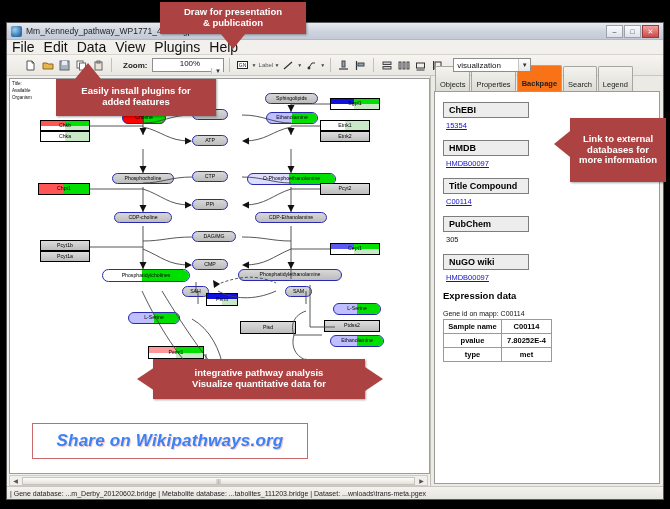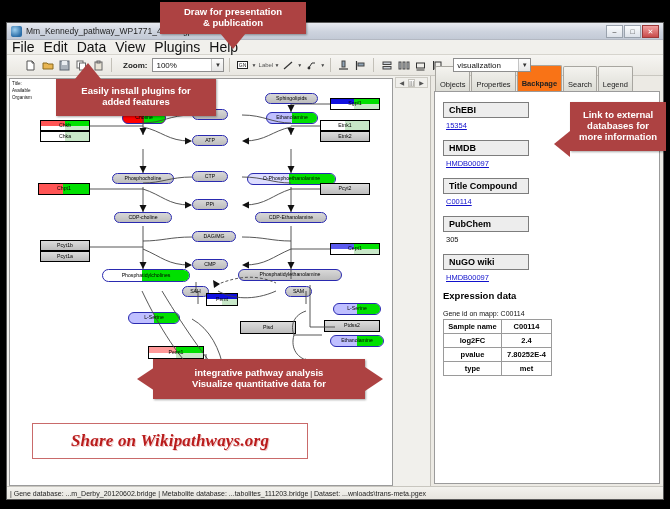--- a/index.html
+++ b/index.html
@@ -63,28 +63,28 @@
     height: 14px; border: 1px solid #8e8e8e; background: #fff;
     display: flex; align-items: center; font-size: 8px; color: #111;
     padding-left: 3px; position: relative;
   }
   .combo .arrow {
     margin-left: auto; width: 12px; height: 100%;
     display: flex; align-items: center; justify-content: center;
     border-left: 1px solid #c4c4c4; background: linear-gradient(#fdfdfd,#e6e6e6);
     font-size: 6px; color: #333;
   }
-  #zoom-combo { width: 72px; }
+  #zoom-combo { width: 72px; flex-direction: column; }
   #vis-combo { width: 78px; margin-left: 6px; }
   .dropbtn { display:flex; align-items:center; gap:1px; }
   .dropcaret { font-size: 5px; color:#444; }
 
   
   .body { flex: 1; display: flex; min-height: 0; }
-  .canvaswrap { width: 424px; display: flex; flex-direction: row; background:#f1f0ec; border-right:1px solid #bfbdb6; }
+  .canvaswrap { width: 424px; display: flex; flex-direction: column; background:#f1f0ec; border-right:1px solid #bfbdb6; }
   .canvas {
     flex: 1; position: relative; background: #fff;
     margin: 2px 0 0 2px; border: 1px solid #9b9b9b; overflow: hidden;
   }
   .hscroll {
     height: 11px; margin: 1px 2px 0 2px; background: #f0efeb;
     border: 1px solid #cdcbc4; display: flex; align-items: center;
   }
   .hscroll .ar { width: 11px; text-align: center; font-size: 6px; color: #555; }
   .hscroll .thumb { flex: 1; height: 8px; margin: 0 1px; background: linear-gradient(#fdfdfd,#e3e1db); border: 1px solid #c6c4bd; text-align:center; font-size:6px; color:#888; line-height:7px;}
@@ -164,24 +164,24 @@
     border-right: 16px solid #ad4242;
   }
   .arrowright {
     position: absolute; width: 0; height: 0; z-index: 40;
     border-top: 13px solid transparent; border-bottom: 13px solid transparent;
     border-left: 16px solid #ad4242;
   }
   .sharebox {
     position: absolute; border: 1px solid #c96a6a; background: #fff;
     display: flex; align-items: center; justify-content: center;
-    color: #b91c1c; font-weight: bold; font-style: italic;
+    color: #3b82f6; font-weight: bold; font-style: italic;
     font-size: 17px; letter-spacing: .2px;
     text-shadow: 1px 1px 0 #f0c9c9;
-    font-family: Liberation Serif, serif;
+    font-family: Liberation Sans, sans-serif;
     z-index: 35;
   }
   .titlemeta { position: absolute; font-size: 4.6px; color: #111; line-height: 1.45; }
 </style>
 </head>
 <body>
 
 <div id="root">
 
   <div class="win">
@@ -638,24 +638,20 @@
           <div class="exprtitle">Expression data</div>
           <div class="geneid">Gene id on mapp: C00114</div>
 
           <table class="exprtbl">
             <tbody>
                 <tr>
               <td class="k">Sample name</td>
               <td class="v">C00114</td>
             </tr>
             <tr>
-              <td class="k">log2FC</td>
-              <td class="v">2.4</td>
-            </tr>
-            <tr>
               <td class="k">pvalue</td>
               <td class="v">7.80252E-4</td>
             </tr>
             <tr>
               <td class="k">type</td>
               <td class="v">met</td>
             </tr>
           </tbody>
             </table>
         </div>
@@ -670,21 +666,21 @@
   <div class="callout" style="left:160px; top:2px; width:146px; height:32px; font-size:9.5px;">
     <div>
       <div>Draw for presentation</div>
       <div>&amp; publication</div>
     </div>
   </div>
   <div class="arrowdown" style="left:220px; top:33px;"></div>
 
   <div class="arrowup" style="left:75px; top:63px;"></div>
 
-  <div class="callout" style="left:570px; top:102px; width:96px; height:49px; font-size:9.5px; padding:0 3px;">
+  <div class="callout" style="left:570px; top:118px; width:96px; height:64px; font-size:9.5px; padding:0 3px;">
     <div>
       <div>Link  to external</div>
       <div>databases  for</div>
       <div>more information</div>
     </div>
   </div>
   <div class="arrowleft" style="left:554px; top:131px;"></div>
 
 </div>
 

